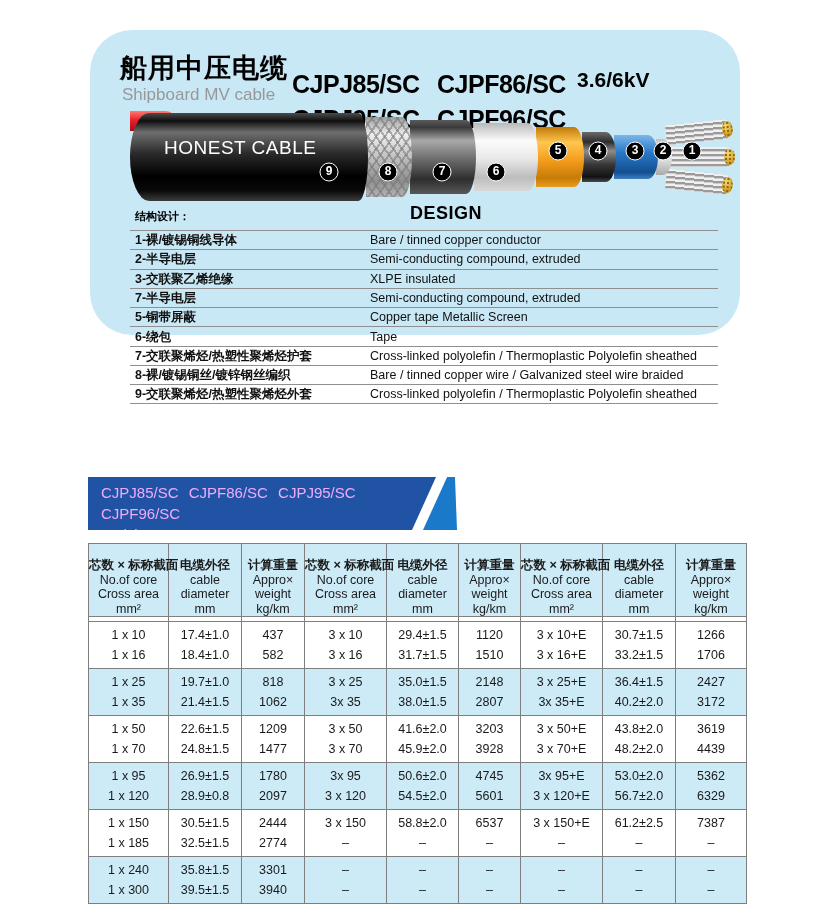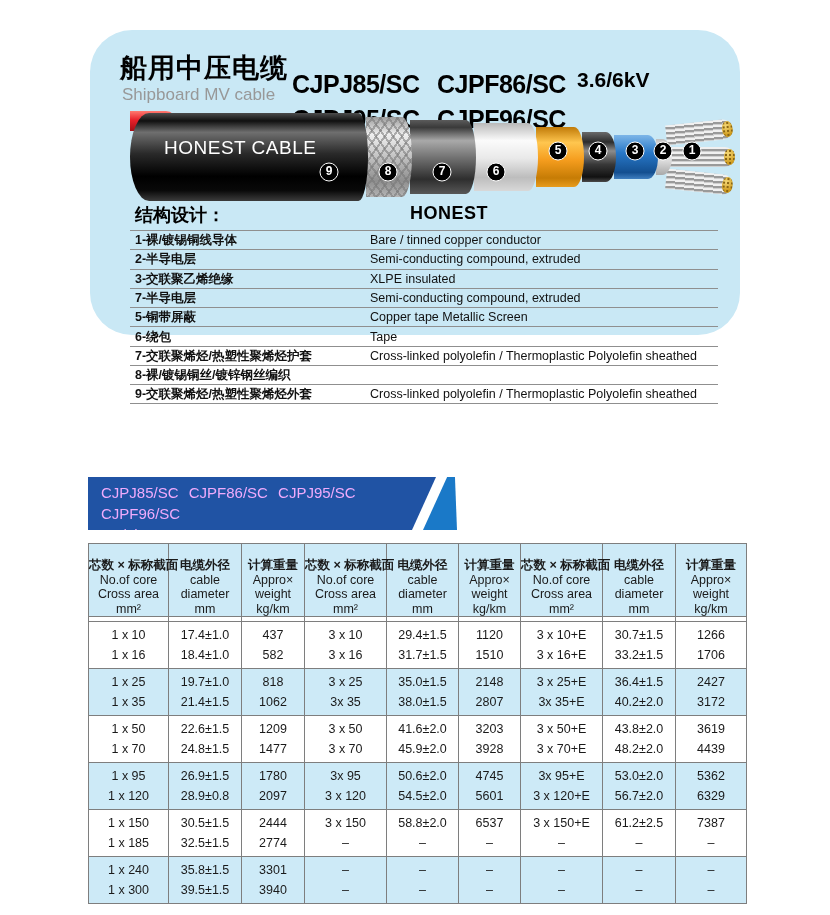--- a/index.html
+++ b/index.html
@@ -66,21 +66,21 @@
   .tip{position:absolute;right:-1px;top:2px;width:11px;height:16px;border-radius:50%;
     background:radial-gradient(circle at 35% 30%,#f4d877,#cf9b1d 70%);
     background-image:radial-gradient(#8a6512 1px,rgba(0,0,0,0) 1.3px),radial-gradient(circle at 35% 30%,#f4d877,#cf9b1d 70%);
     background-size:4px 4px,100% 100%;}
   .badge{position:absolute;width:19px;height:19px;border-radius:50%;background:#000;color:#fff;
     border:1.5px solid #fff;font-size:12px;font-weight:bold;line-height:15px;text-align:center;
     transform:translate(-50%,-50%);z-index:20;}
 
   
   .design-head{position:absolute;left:45px;top:172px;width:560px;height:26px;}
-  .dh-cn{position:absolute;left:0;top:1px;font-size:18px;font-weight:bold;color:#000;text-align:center;}
+  .dh-cn{position:absolute;left:0;top:7px;font-size:11px;font-weight:bold;color:#000;text-align:center;}
   .dh-en{position:absolute;left:275px;top:1px;font-size:18px;font-weight:bold;letter-spacing:.5px;color:#000;}
   .design-rows{position:absolute;left:40px;top:200px;width:588px;}
   .drow{position:relative;height:19.3px;border-top:1px solid #8f8f8f;text-align:right;}
   .drow:last-child{border-bottom:1px solid #8f8f8f;}
   .dcn{position:absolute;left:5px;top:50%;transform:translateY(-50%);font-size:12.5px;font-weight:bold;white-space:nowrap;}
   .den{position:absolute;left:240px;top:50%;transform:translateY(-50%);font-size:12.5px;white-space:nowrap;}
 
   
   .banner-main{position:absolute;left:88px;top:477px;width:348px;height:53px;background:var(--banner-main);
     clip-path:polygon(0 0,100% 0,calc(100% - 24px) 100%,0 100%);
@@ -144,21 +144,21 @@
           <span class="badge" style="left: 428px; top: 40px;">5</span>
           <span class="badge" style="left: 468px; top: 40px;">4</span>
           <span class="badge" style="left: 505px; top: 40px;">3</span>
           <span class="badge" style="left: 533px; top: 40px;">2</span>
           <span class="badge" style="left: 562px; top: 40px;">1</span>
         </div>
     </div>
 
     <div class="design-head">
       <span class="dh-cn">结构设计：</span>
-      <span class="dh-en">HONEST</span>
+      <span class="dh-en">DESIGN</span>
     </div>
     <div class="design-rows">
         <div class="drow">
           <div class="dcn">1-裸/镀锡铜线导体</div>
           <div class="den">Bare / tinned copper conductor</div>
         </div>
         <div class="drow">
           <div class="dcn">2-半导电层</div>
           <div class="den">Semi-conducting compound, extruded</div>
         </div>
@@ -177,20 +177,21 @@
         <div class="drow">
           <div class="dcn">6-绕包</div>
           <div class="den">Tape</div>
         </div>
         <div class="drow">
           <div class="dcn">7-交联聚烯烃/热塑性聚烯烃护套</div>
           <div class="den">Cross-linked polyolefin / Thermoplastic Polyolefin sheathed</div>
         </div>
         <div class="drow">
           <div class="dcn">8-裸/镀锡铜丝/镀锌钢丝编织</div>
+          <div class="den">Bare / tinned copper wire / Galvanized steel wire braided</div>
         </div>
         <div class="drow">
           <div class="dcn">9-交联聚烯烃/热塑性聚烯烃外套</div>
           <div class="den">Cross-linked polyolefin / Thermoplastic Polyolefin sheathed</div>
         </div>
       </div>
   </section>
 
   <div class="banner-main">
     <div>CJPJ85/SC CJPF86/SC CJPJ95/SC CJPF96/SC</div>

